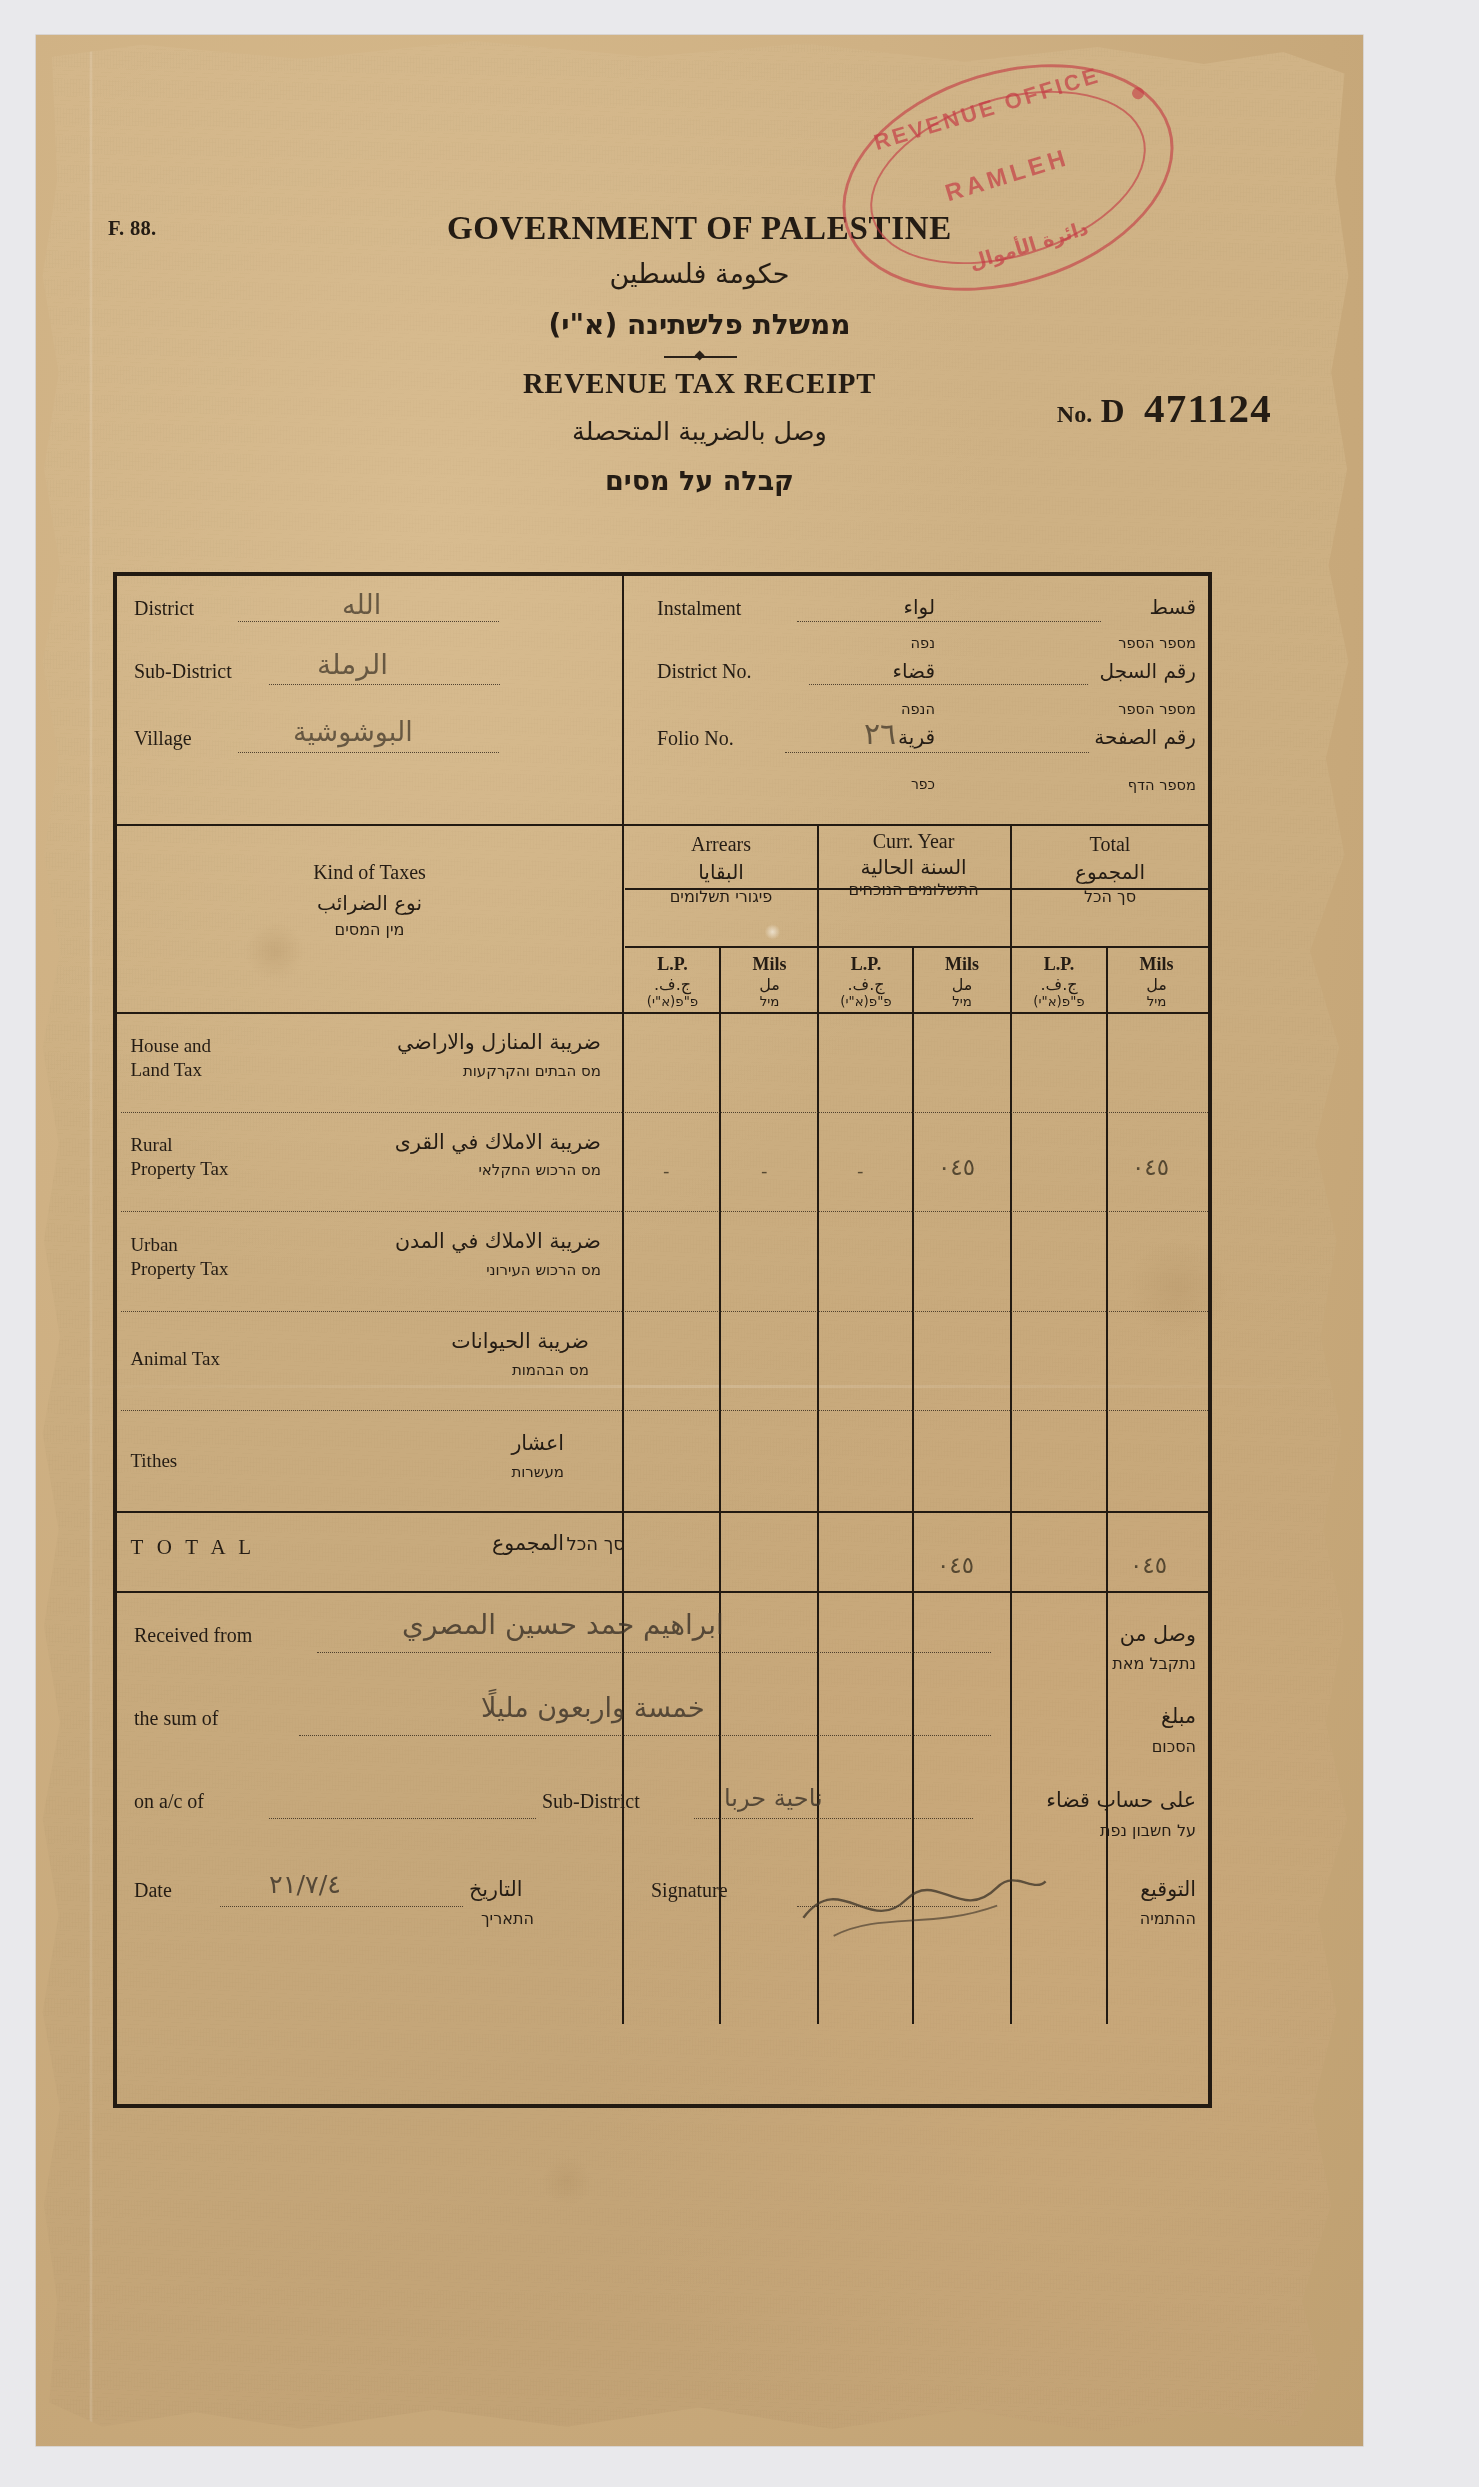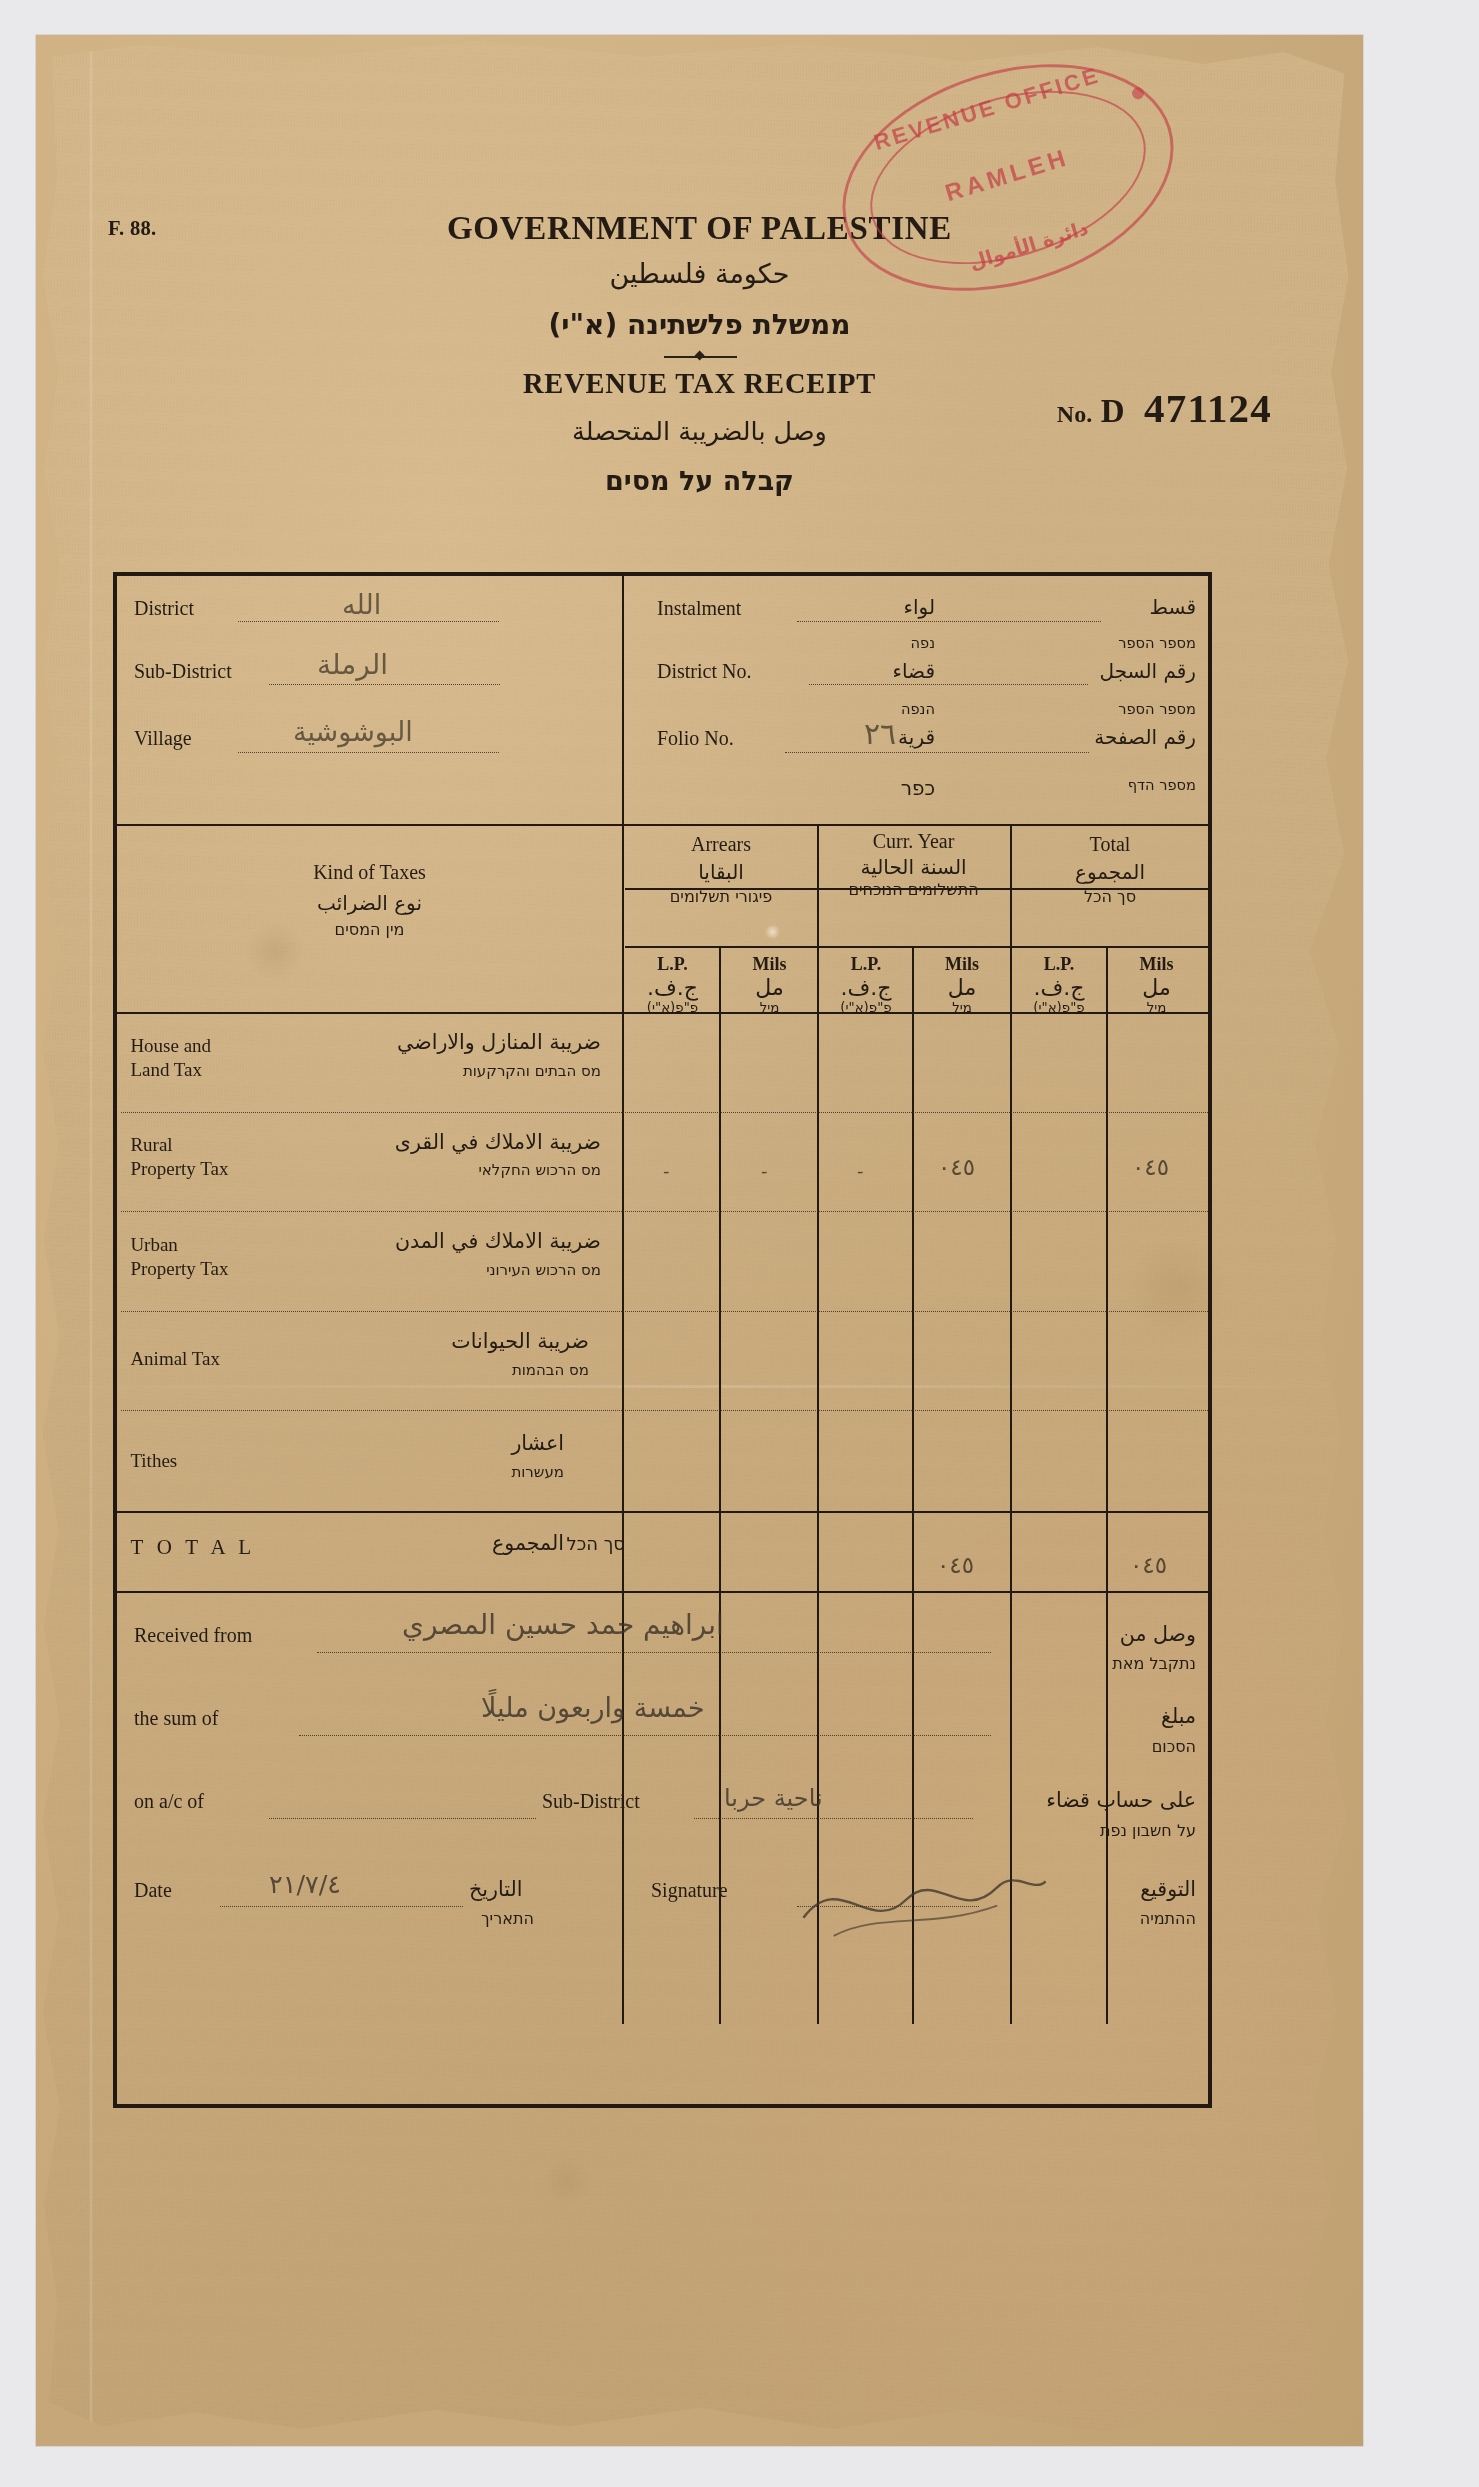--- a/index.html
+++ b/index.html
@@ -169,21 +169,21 @@
   }
 
   
   .colhdr { position: absolute; text-align: center; }
   .colhdr .e { font-size: 20px; }
   .colhdr .a { font-size: 20px; font-family:"DejaVu Sans", sans-serif; }
   .colhdr .h { font-size: 16px; font-family:"DejaVu Sans", sans-serif; }
 
   .unit { position:absolute; text-align:center; }
   .unit .e{ font-size: 18px; font-weight:700;}
-  .unit .a{ font-size: 22px; font-family:"DejaVu Sans", sans-serif;}
+  .unit .a{ font-size: 16px; font-family:"DejaVu Sans", sans-serif;}
   .unit .h{ font-size: 13.4px; font-family:"DejaVu Sans", sans-serif;}
 
   .rowlab-en { position:absolute; font-size: 19px; line-height: 1.28; }
   .rowlab-ar { position:absolute; font-size: 20.6px; font-family:"DejaVu Sans", sans-serif; direction: rtl; text-align:right; }
   .rowlab-he { position:absolute; font-size: 15px; font-family:"DejaVu Sans", sans-serif; direction: rtl; text-align:right; }
 
   .total-en { position:absolute; font-size: 21px; letter-spacing: 4.3px; }
 
   .cell-val {
     position:absolute; font-family:"DejaVu Sans", sans-serif;
@@ -270,21 +270,21 @@
           <div class="hand" style="left:225px; top:13.4px; font-size:27px;">الله</div>
 
           <div class="lab-en ink" style="left:17px; top:84px;">Sub-District</div>
           <div class="lab-ar ink ar" style="right:273px; top:83px; width:97px;">قضاء</div>
           <div class="lab-he ink he" style="right:273px; top:58px; width:97px; font-size:14.6px;">נפה</div>
           <div class="dotline" style="left:152px; top:108px; width:231px;"></div>
           <div class="hand" style="left:200px; top:72px; font-size:28px;">الرملة</div>
 
           <div class="lab-en ink" style="left:17px; top:151px;">Village</div>
           <div class="lab-ar ink ar" style="right:273px; top:149px; width:97px;">قرية</div>
-          <div class="lab-he ink he" style="right:273px; top:200px; width:97px; font-size:20px;">כפר</div>
+          <div class="lab-he ink he" style="right:273px; top:200px; width:97px; font-size:14px;">כפר</div>
           <div class="lab-he ink he" style="right:273px; top:124px; width:97px; font-size:14.6px;">הנפה</div>
           <div class="dotline" style="left:121px; top:176px; width:261px;"></div>
           <div class="hand" style="left:176px; top:140px; font-size:27px;">البوشوشية</div>
 
           <div class="lab-en ink" style="left:540px; top:20.6px;">Instalment</div>
           <div class="lab-ar ink ar" style="right:12px; top:19.4px; width:182px;">قسط</div>
           <div class="dotline" style="left:680px; top:45px; width:304px;"></div>
 
           <div class="lab-en ink" style="left:540px; top:84px;">District No.</div>
           <div class="lab-ar ink ar" style="right:12px; top:83px; width:182px;">رقم السجل</div>

